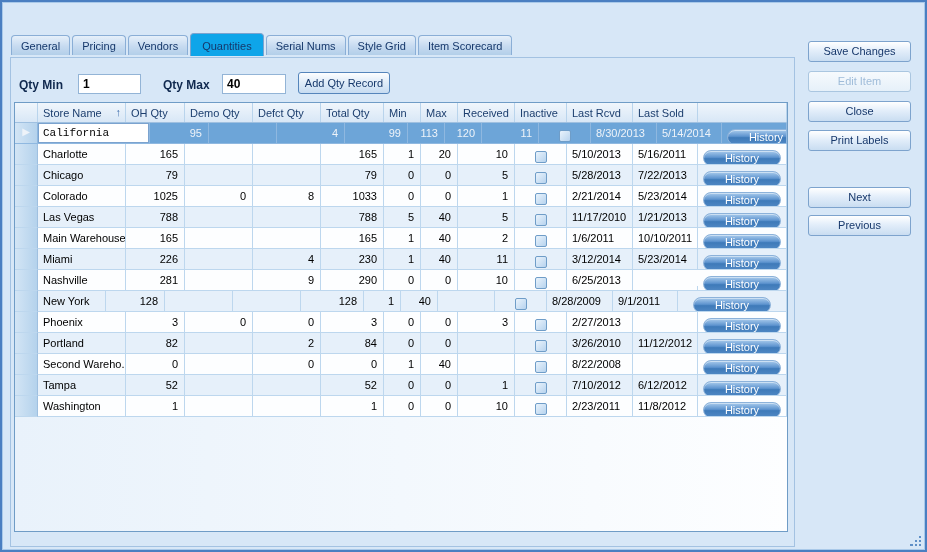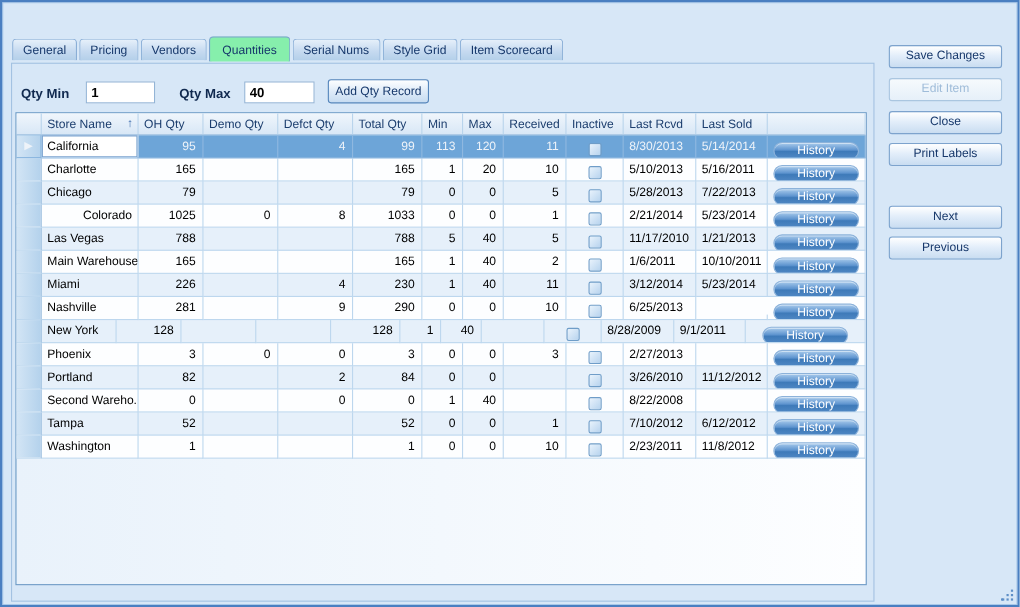--- a/index.html
+++ b/index.html
@@ -22,21 +22,21 @@
   
   .tabs { position:absolute; left:9px; top:31px; display:flex; gap:2px; align-items:flex-end; z-index:3; }
   .tab {
     padding:4px 9px 3px;
     background:linear-gradient(#e6f0fa, #c6daf0 55%, #b3cfe9);
     border:1px solid #8aaed6; border-bottom:none;
     border-radius:4px 4px 0 0;
     color:#16386b; cursor:default; white-space:nowrap;
   }
   .tab.selected {
-    background:#86efac;
+    background:#0ea5e9;
     padding:6px 11px 4px;
     margin-bottom:-1px;
     border-color:#7ba3cf;
   }
   .tabpage {
     position:absolute; left:8px; top:55px; width:785px; height:490px;
     border:1px solid #a3c2e2; background:transparent; z-index:1;
   }
   
   .item-line { position:absolute; left:15px; top:58px; font-size:12px; font-weight:bold; color:#10294f; z-index:2; }
@@ -149,21 +149,21 @@
         <div class="ghcell" style="width: 37px;">Max</div>
         <div class="ghcell" style="width: 57px;">Received</div>
         <div class="ghcell" style="width: 52px;">Inactive</div>
         <div class="ghcell" style="width: 66px;">Last Rcvd</div>
         <div class="ghcell" style="width: 65px;">Last Sold</div>
         <div class="ghcell" style="width: auto; flex: 1 1 0%;"></div>
       </div>
     <div id="gbody">
         <div class="grow selected">
           <div class="gcell ind" style="width: 23px;"><span>▶</span></div>
-          <div class="gcell store" style="width: 88px;">California</div>
+          <div class="gcell store" style="width: 112px; font-family: Liberation Mono, monospace;">California</div>
           <div class="gcell num" style="width: 59px;">95</div>
           <div class="gcell num" style="width: 68px;"></div>
           <div class="gcell num" style="width: 68px;">4</div>
           <div class="gcell num" style="width: 63px;">99</div>
           <div class="gcell num" style="width: 37px;">113</div>
           <div class="gcell num" style="width: 37px;">120</div>
           <div class="gcell num" style="width: 57px;">11</div>
           <div class="gcell " style="width: 52px;">
             <div class="cb"></div>
           </div>
@@ -206,21 +206,21 @@
             <div class="cb"></div>
           </div>
           <div class="gcell " style="width: 66px;">5/28/2013</div>
           <div class="gcell " style="width: 65px;">7/22/2013</div>
           <div class="gcell " style="width: auto; flex: 1 1 0%;">
             <div class="hbtn">History</div>
           </div>
         </div>
         <div class="grow">
           <div class="gcell ind" style="width: 23px;"></div>
-          <div class="gcell store" style="width: 88px; text-align: right;">Colorado</div>
+          <div class="gcell store" style="width: 88px;">Colorado</div>
           <div class="gcell num" style="width: 59px;">1025</div>
           <div class="gcell num" style="width: 68px;">0</div>
           <div class="gcell num" style="width: 68px;">8</div>
           <div class="gcell num" style="width: 63px;">1033</div>
           <div class="gcell num" style="width: 37px;">0</div>
           <div class="gcell num" style="width: 37px;">0</div>
           <div class="gcell num" style="width: 57px;">1</div>
           <div class="gcell " style="width: 52px;">
             <div class="cb"></div>
           </div>

